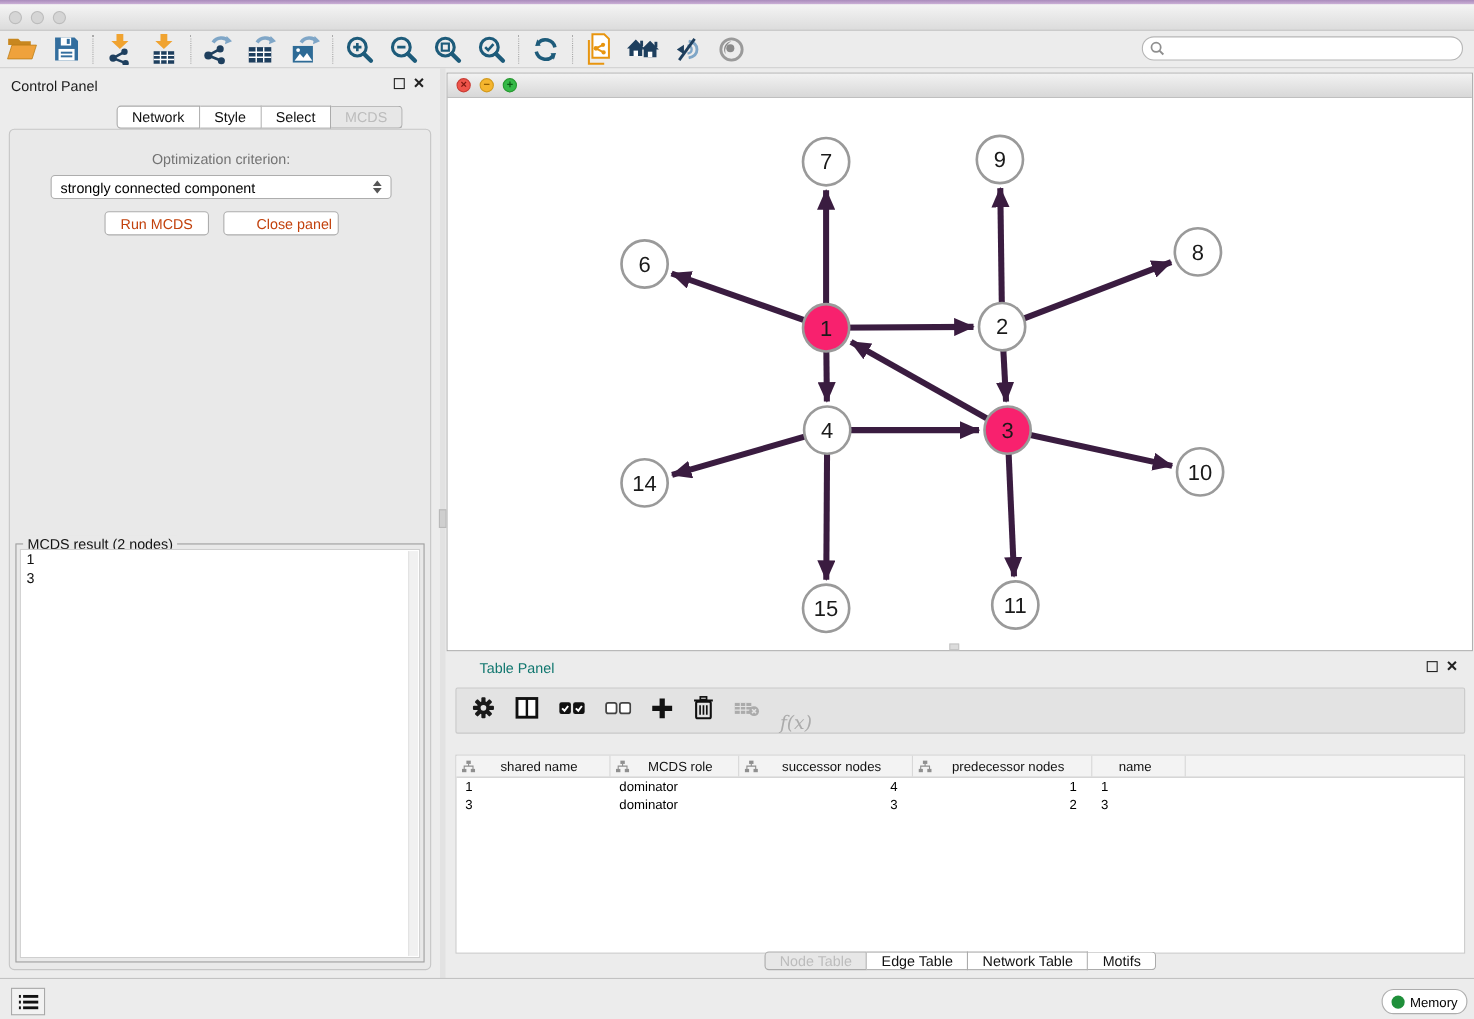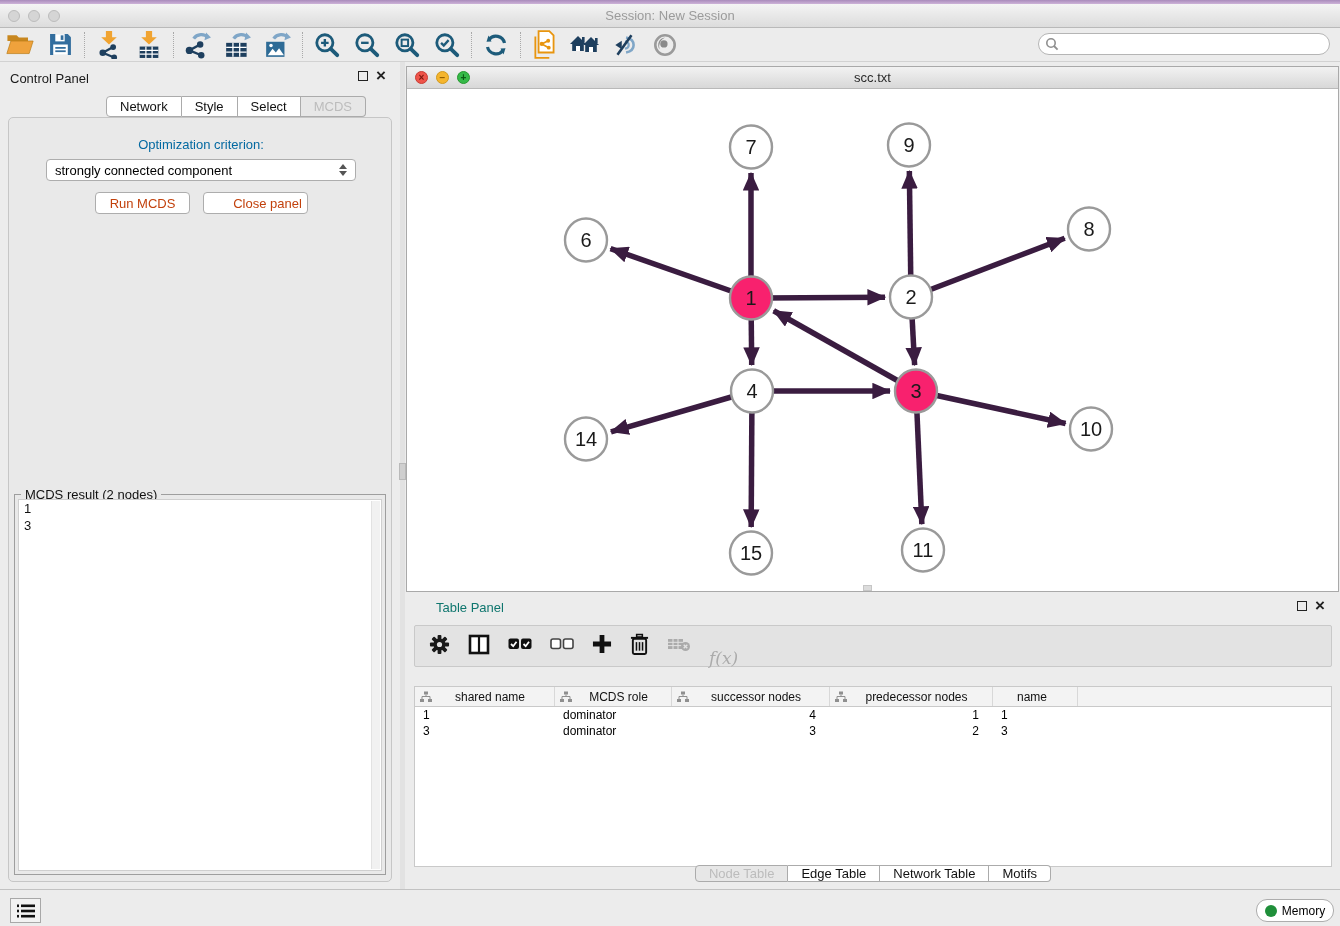--- a/index.html
+++ b/index.html
@@ -35,21 +35,21 @@
   .tabrow { display:flex; height:21px; }
   #cp-tabs { left:78px; top:96px;margin-left:28px; }
   .tab { background:#fff; border:1px solid #ABABAB; border-left:none; font-size:13px;
     display:flex; align-items:center; padding:0 13px; color:#111; }
   .tab:first-child { border-left:1px solid #ABABAB; border-radius:4px 0 0 4px; }
   .tab:last-child { border-radius:0 4px 4px 0; }
   .tab.sel { background:#E7E7E7; color:#BCBCBC; }
 
   #cp-panel { left:8px; top:117px; width:384px; height:765px; background:#E9E9E9;
     border:1px solid #C6C6C6; border-radius:5px; }
-  #opt-label { left:0; top:19px; width:384px; text-align:center; font-size:13px; color:#0369a1; }
+  #opt-label { left:0; top:19px; width:384px; text-align:center; font-size:13px; color:#737373; }
   #opt-select { left:37px; top:41px; width:310px; height:22px; background:#fff;
     border:1px solid #ADADAD; border-radius:4px; display:flex; align-items:center;
     font-size:13px; padding:0 8px; color:#000;gap:29px; }
   #opt-select .stepper { margin-left:auto; display:flex; flex-direction:column; gap:2px; }
   .tri-up { width:0; height:0; border-left:4px solid transparent; border-right:4px solid transparent; border-bottom:5px solid #555; }
   .tri-dn { width:0; height:0; border-left:4px solid transparent; border-right:4px solid transparent; border-top:5px solid #555; }
   .cp-btn { height:22px; background:#fff; border:1px solid #ADADAD; border-radius:4px;
     font-size:13px; display:flex; align-items:center; justify-content:center; color:#c2410c; }
   #run-btn { left:86px; top:74px; width:95px; }
   #closep-btn { left:194px; top:74px; width:105px;padding-left:24px; }
@@ -105,21 +105,20 @@
   #memory-dot { width:12px; height:12px; border-radius:50%; background:#1F8F3A; }
 </style>
 </head>
 <body>
 
 <div class="abs" id="desktop-strip"></div>
 <div class="abs" id="titlebar">
   <span class="tl-dot"></span>
   <span class="tl-dot"></span>
   <span class="tl-dot"></span>
-  <span class="title">Session: New Session</span>
 </div>
 
 <div class="abs" id="toolbar">
   <span class="tbi">
     <svg width="28" height="24" viewBox="0 0 24 21">
       <path d="M1 2h8l2 2h8v3H1z" fill="#C8871F"></path>
       <path d="M0.5 18 L4 7 h19.5 L20 18 z" fill="#EFA23C" stroke="#B97B14" stroke-width="0.6"></path>
     </svg>
   </span>
   <span class="tbi">
@@ -298,21 +297,20 @@
 </div>
 
 <div class="abs" id="v-split"></div>
 <div class="abs" id="v-grip"></div>
 
 <div class="abs" id="net-win">
   <div id="net-title">
     <span class="mac red">×</span>
     <span class="mac yel">−</span>
     <span class="mac grn">+</span>
-    <span class="title">scc.txt</span>
   </div>
   <svg id="graph-area" viewBox="0 0 931 502">
       <defs>
         <marker id="arw" viewBox="0 0 3.4 3" refX="3.2" refY="1.5" markerWidth="3.4" markerHeight="3" orient="auto">
           <path d="M0 0 L3.4 1.5 L0 3 z" fill="#3A1C40"></path>
         </marker>
       </defs>
       <line x1="344" y1="209" x2="344" y2="84" stroke="#3A1C40" stroke-width="5.5" marker-end="url(#arw)"></line>
       <line x1="344" y1="209" x2="203.5287068261565" y2="159.62221209646714" stroke="#3A1C40" stroke-width="5.5" marker-end="url(#arw)"></line>
       <line x1="344" y1="209" x2="478.0005077976232" y2="208.16249682626486" stroke="#3A1C40" stroke-width="5.5" marker-end="url(#arw)"></line>

